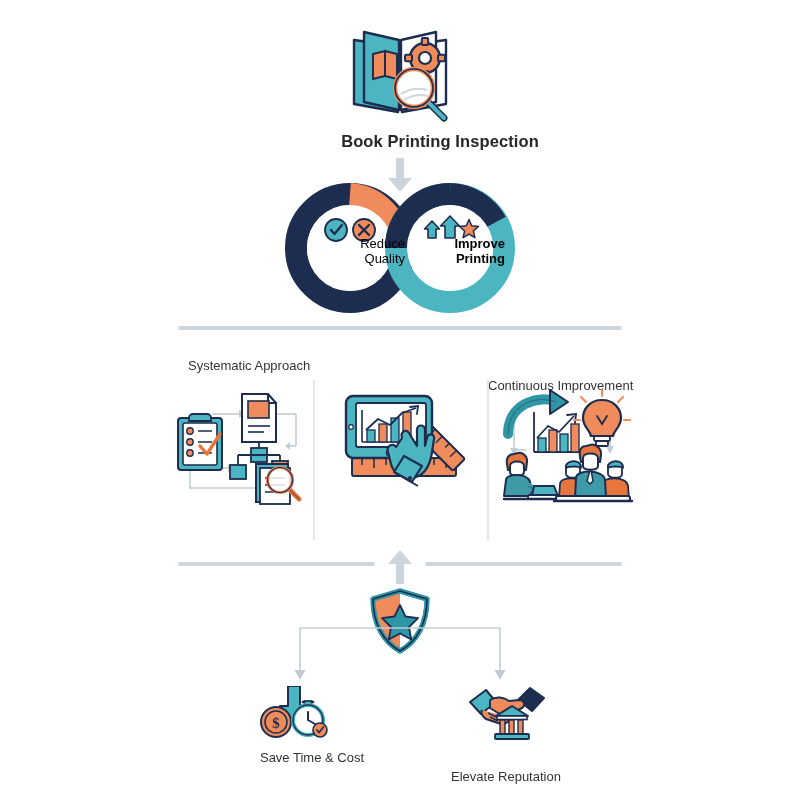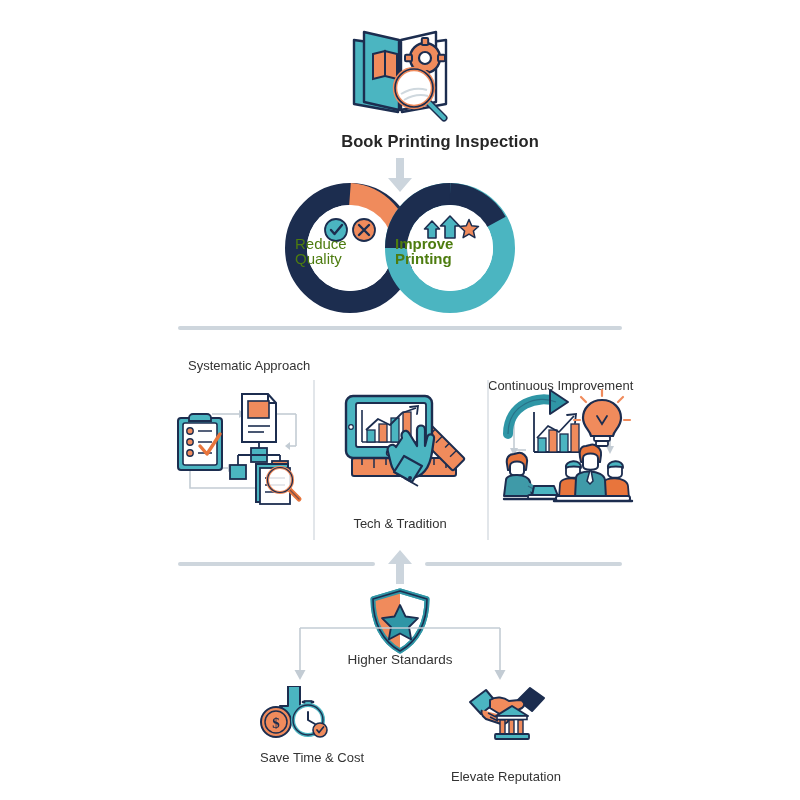--- a/index.html
+++ b/index.html
@@ -34,24 +34,24 @@
     text-align: center;
     padding-left: 40px;
   }
   #arrow-down-top { left: 378px; top: 158px; width: 44px; height: 36px; }
 
   
   #rings { left: 280px; top: 178px; width: 240px; height: 140px; }
   .ring-label {
     position: absolute;
     width: 110px;
-    text-align: left;
-    font-size: 15px;
+    text-align: right;
+    font-size: 13px;
     line-height: 15px;
-    color: #4d7c0f;
+    color: #000000;
   }
   #label-reduce { left: 295px; top: 236px; }
   #label-improve { left: 395px; top: 236px; font-weight: bold; }
 
   
   .rule {
     position: absolute;
     height: 4px;
     background: #ced6dd;
     border-radius: 2px;
@@ -335,21 +335,20 @@
       <g>
         <path d="M64 52 C62 46 68 42 71 47 L79 60 L79 44 C79 38 87 38 87 44 L87 60
                  L89 52 C90 46 97 48 96 53 L94 66
                  C92 82 84 92 72 92 C62 92 55 86 53 78 L50 66 C48 60 55 56 58 61 Z" fill="#4bb5c1" stroke="#1c2d4f" stroke-width="2.2" stroke-linejoin="round"></path>
         <path d="M56 86 L74 96 L84 80 L66 70 Z" fill="#4bb5c1" stroke="#1c2d4f" stroke-width="2.2" stroke-linejoin="round"></path>
         <path d="M66 92 L80 100" stroke="#1c2d4f" stroke-width="1.8"></path>
         <circle cx="72" cy="92" r="2" fill="#1c2d4f"></circle>
       </g>
     </svg>
   </div>
-  <div class="panel-title" id="panel-title-2">Tech &amp; Tradition</div>
 
   <div class="abs" id="icon-continuous">
     <svg viewBox="0 0 146 118" width="146" height="118">
 
       <g stroke="#c3ccd4" stroke-width="1.6" fill="none">
         <path d="M22 32 L22 64"></path>
         <path d="M118 30 L118 62"></path>
         <path d="M22 64 L34 64"></path>
       </g>
       <g fill="#c3ccd4">
@@ -436,21 +435,20 @@
   <div class="abs" id="icon-shield">
     <svg viewBox="0 0 64 66" width="64" height="66">
       <path d="M32 3 L59 11 C59 34 50 53 32 63 C14 53 5 34 5 11 Z" fill="#ffffff" stroke="#2f96a6" stroke-width="5" stroke-linejoin="round"></path>
       <path d="M32 3 L32 63 C14 53 5 34 5 11 Z" fill="#f08b5c"></path>
       <path d="M32 3 L59 11 C59 34 50 53 32 63 C14 53 5 34 5 11 Z" fill="none" stroke="#2f96a6" stroke-width="5" stroke-linejoin="round"></path>
       <path d="M32 3 L59 11 C59 34 50 53 32 63 C14 53 5 34 5 11 Z" fill="none" stroke="#1c2d4f" stroke-width="1.6" stroke-linejoin="round"></path>
       <path d="M32 17 L37.5 28.5 L50 30.2 L41 39 L43.2 51.5 L32 45.5 L20.8 51.5 L23 39 L14 30.2 L26.5 28.5 Z" fill="#2f96a6" stroke="#1c2d4f" stroke-width="1.8" stroke-linejoin="round"></path>
     </svg>
   </div>
 
-  <div class="abs" id="shield-label">Higher Standards</div>
 
   <div class="abs" id="connector">
     <svg viewBox="0 0 224 66" width="224" height="66">
       <g stroke="#c3ccd4" stroke-width="1.6" fill="none">
         <path d="M12 8 L212 8"></path>
         <path d="M12 8 L12 52"></path>
         <path d="M212 8 L212 52"></path>
       </g>
       <g fill="#c3ccd4">
         <path d="M6.5 50 L12 60 L17.5 50 Z"></path>

